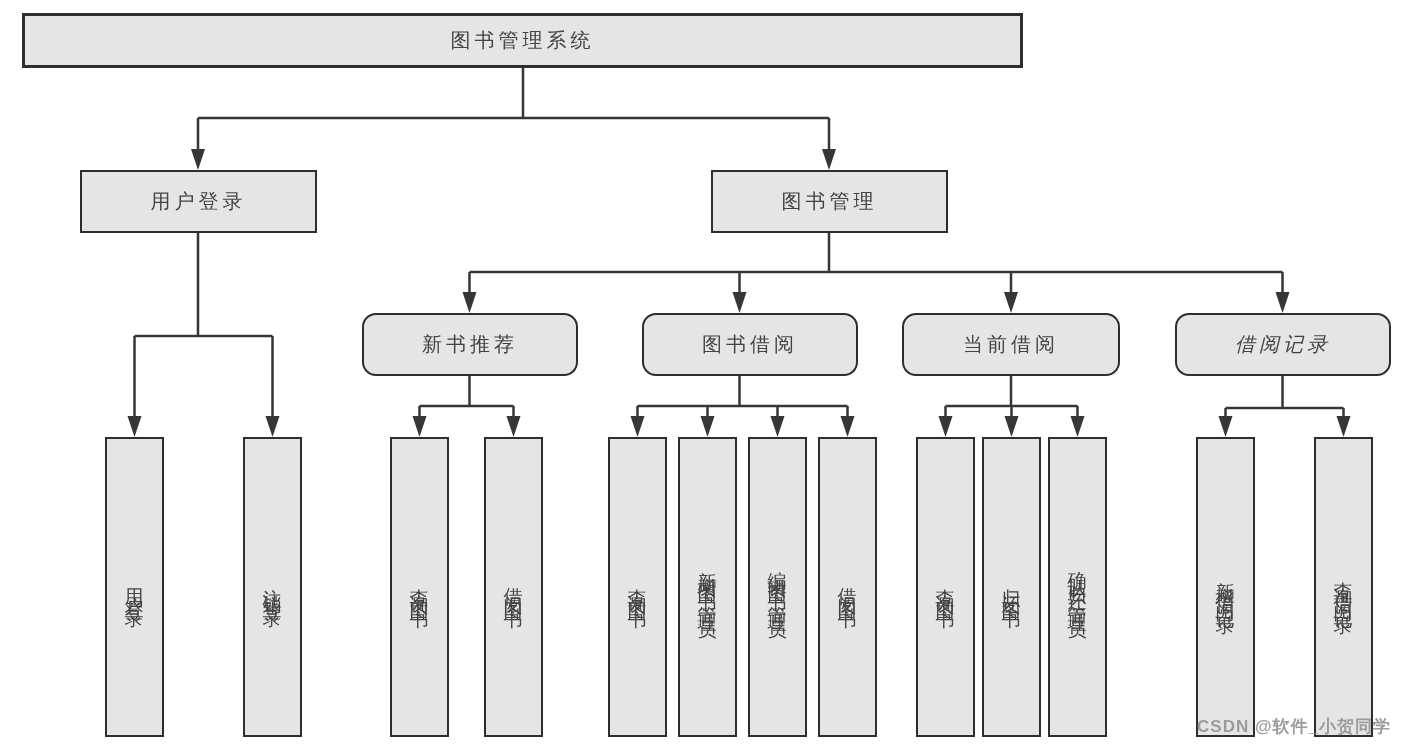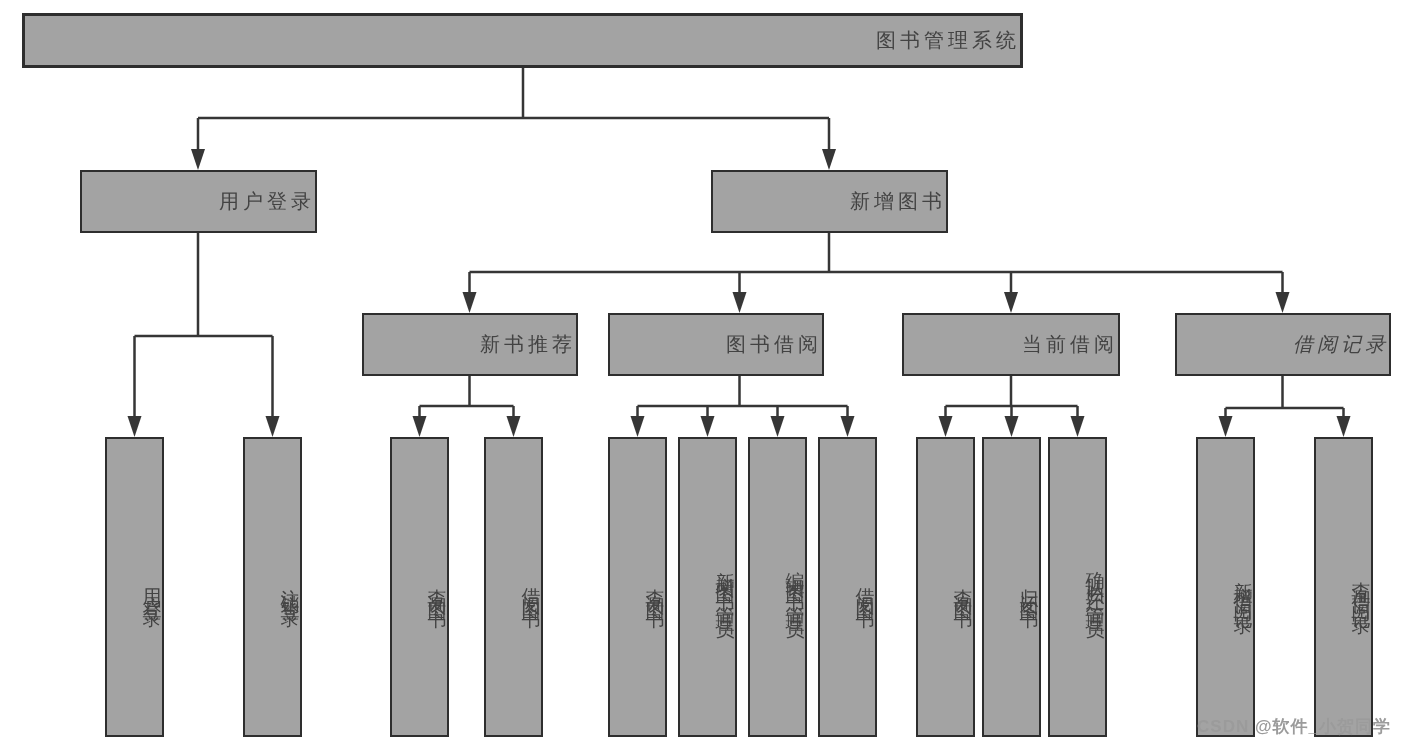--- a/index.html
+++ b/index.html
@@ -7,32 +7,32 @@
     position:relative;
     width:1405px;height:747px;
     background:#ffffff;
     font-family:"Liberation Sans","DejaVu Sans",sans-serif;
     overflow:hidden;
   }
   .wires{position:absolute;left:0;top:0;width:1405px;height:747px;}
   .box{
     position:absolute;
     box-sizing:border-box;
-    background:#a3a3a3;
+    background:#e5e5e5;
     border:2.5px solid #2e2e2e;
-    display:flex;align-items:center;justify-content:flex-end;
+    display:flex;align-items:center;justify-content:center;
     color:#434343;
     font-size:20px;
     letter-spacing:4px;
     white-space:nowrap;
     z-index:2;
   }
   .box.root{border-width:3px;left:22px;top:13px;width:1001px;height:55px;}
   .lvl2{height:63px;top:170px;width:237px;}
-  .lvl3{height:63px;top:313px;width:216px;}
+  .lvl3{height:63px;top:313px;width:216px;border-radius:14px;}
   .leaf{
     top:437px;height:300px;width:59px;
     font-size:19px;
   }
   .leaf .vtext{
     writing-mode:vertical-rl;
     text-orientation:mixed;
     letter-spacing:7px;
     line-height:1;
     white-space:nowrap;
@@ -101,27 +101,27 @@
   </svg>
 
   <div class="box root">
     <span>图书管理系统</span>
   </div>
 
   <div class="box lvl2" style="left:80px;">
     <span>用户登录</span>
   </div>
   <div class="box lvl2" style="left:711px;">
-    <span>新增图书</span>
+    <span>图书管理</span>
   </div>
 
   <div class="box lvl3" style="left:362px;">
     <span>新书推荐</span>
   </div>
-  <div class="box lvl3" style="left:608px;">
+  <div class="box lvl3" style="left:642px;">
     <span>图书借阅</span>
   </div>
   <div class="box lvl3" style="left:902px;width:218px;">
     <span>当前借阅</span>
   </div>
   <div class="box lvl3" style="left:1175px;font-style:italic;">
     <span>借阅记录</span>
   </div>
 
   <div class="box leaf" style="left:105px;">

